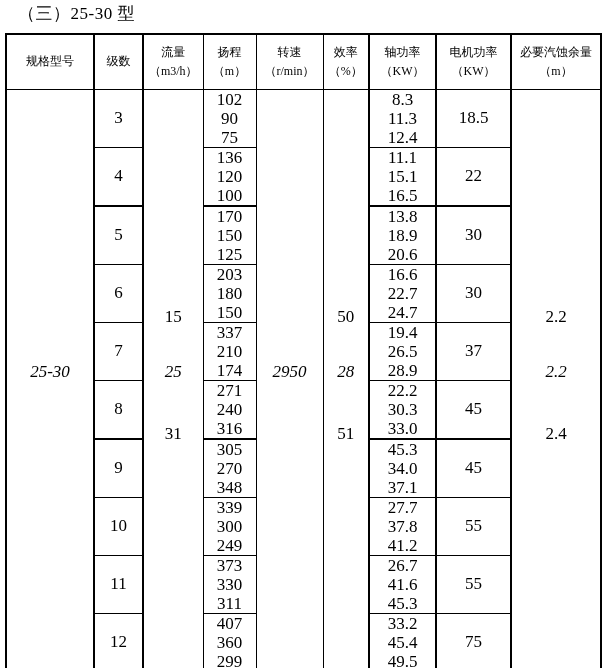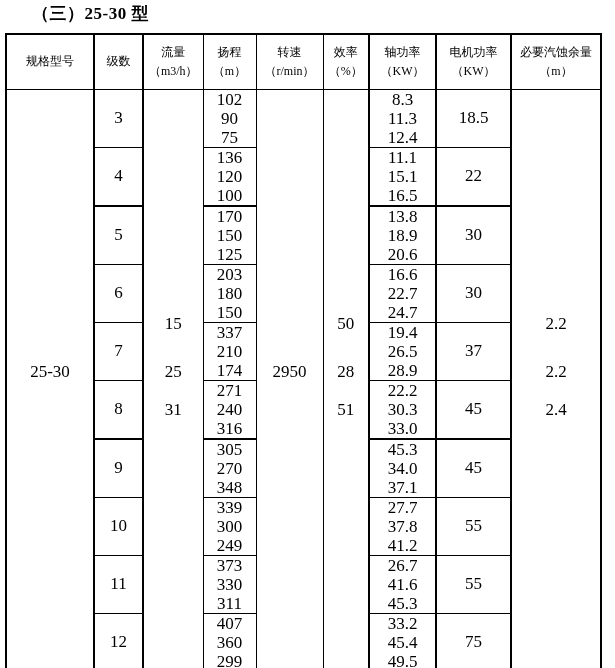--- a/index.html
+++ b/index.html
@@ -8,24 +8,24 @@
     width: 615px;
     height: 668px;
     background: #ffffff;
     color: #000000;
     font-family: "Liberation Serif", "DejaVu Serif", serif;
     overflow: hidden;
   }
   .title {
     position: absolute;
     top: 2px;
-    left: 32px;
+    left: 18px;
     margin: 0;
     font-size: 17px;
-    font-weight: bold;
+    font-weight: normal;
     letter-spacing: 0.5px;
     white-space: nowrap;
   }
   table.spec {
     position: absolute;
     top: 33px;
     left: 5px;
     width: 595px;
     border-collapse: collapse;
     table-layout: fixed;
@@ -46,23 +46,23 @@
   td { font-size: 17px; }
   .multi { white-space: pre-line; line-height: 19px; }
   .rel { position: relative; }
   .abs {
     position: absolute;
     left: 0; right: 0;
     transform: translateY(-50%);
     text-align: center;
     line-height: 16px;
   }
-  .p1 { top: 234px; }
-  .p2 { top: 282px; }
-  .p3 { top: 320px; }
+  .p1 { top: 227px; }
+  .p2 { top: 282px; font-style: italic; }
+  .p3 { top: 344px; }
   .bl2 { border-left-width: 2px; }
   .br2 { border-right-width: 2px; }
   .bb2 td.rowcell { border-bottom-width: 2px; }
 </style>
 </head>
 <body>
 
 <div class="page">
   <h1 class="title">（三）25-30 型</h1>
 

